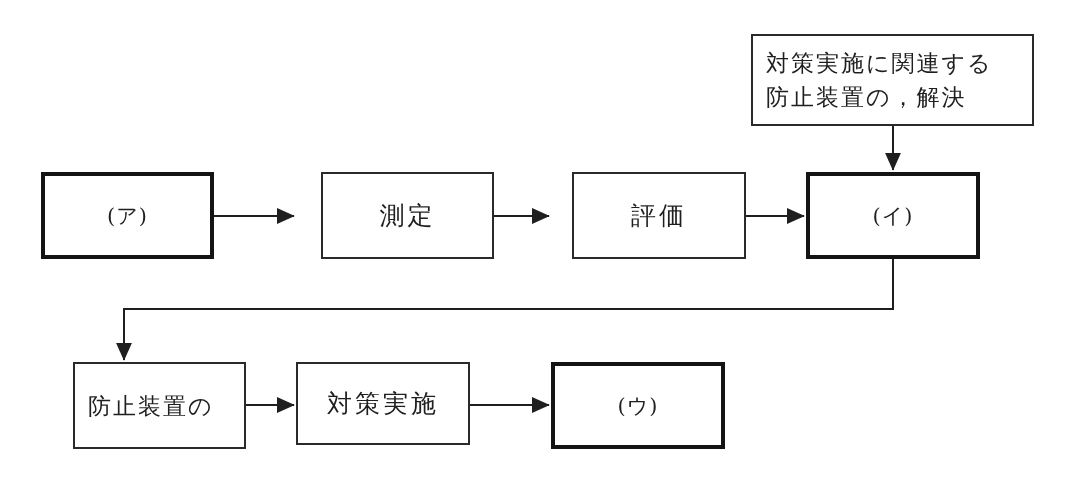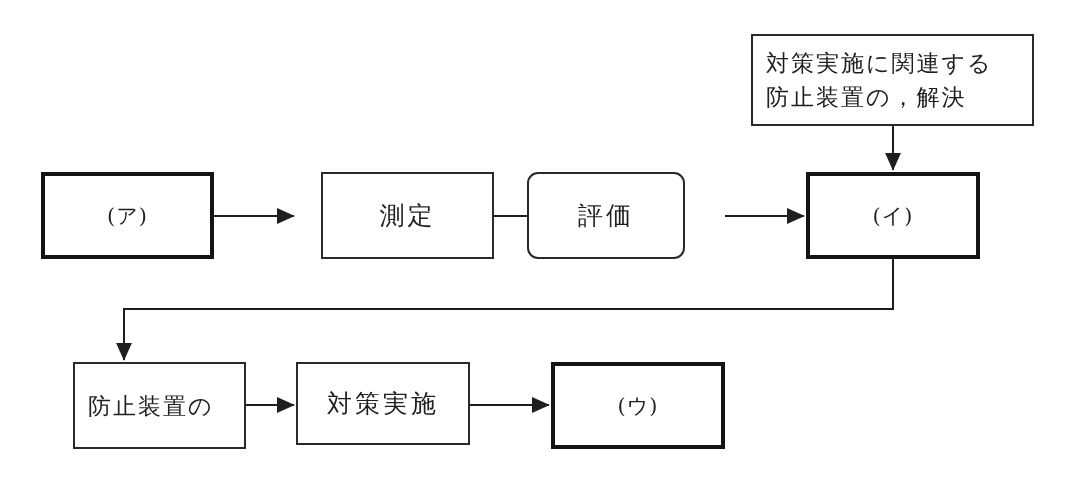--- a/index.html
+++ b/index.html
@@ -34,21 +34,21 @@
     padding: 8px 13px;
     font-size: 23px;
     line-height: 34px;
     letter-spacing: 2px;
   }
   .blank { font-size: 21px; letter-spacing: 1px; }
 
   .note      { left: 751px; top: 34px;  width: 283px; height: 92px; }
   .b-a       { left: 41px;  top: 172px; width: 173px; height: 87px; }
   .b-measure { left: 296px; top: 172px; width: 173px; height: 87px; margin-left: 25px; }
-  .b-eval    { left: 527px; top: 172px; width: 158px; height: 87px; border-radius: 11px; }
+  .b-eval    { left: 572px; top: 172px; width: 174px; height: 87px; }
   .b-i       { left: 806px; top: 172px; width: 174px; height: 87px; }
   .b-device  { left: 41px;  top: 362px; width: 173px; height: 87px; margin-left: 32px; }
   .b-impl    { left: 296px; top: 362px; width: 174px; height: 83px; }
   .b-u       { left: 551px; top: 362px; width: 174px; height: 87px; }
 </style>
 </head>
 <body>
 
 <div class="stage">
 

